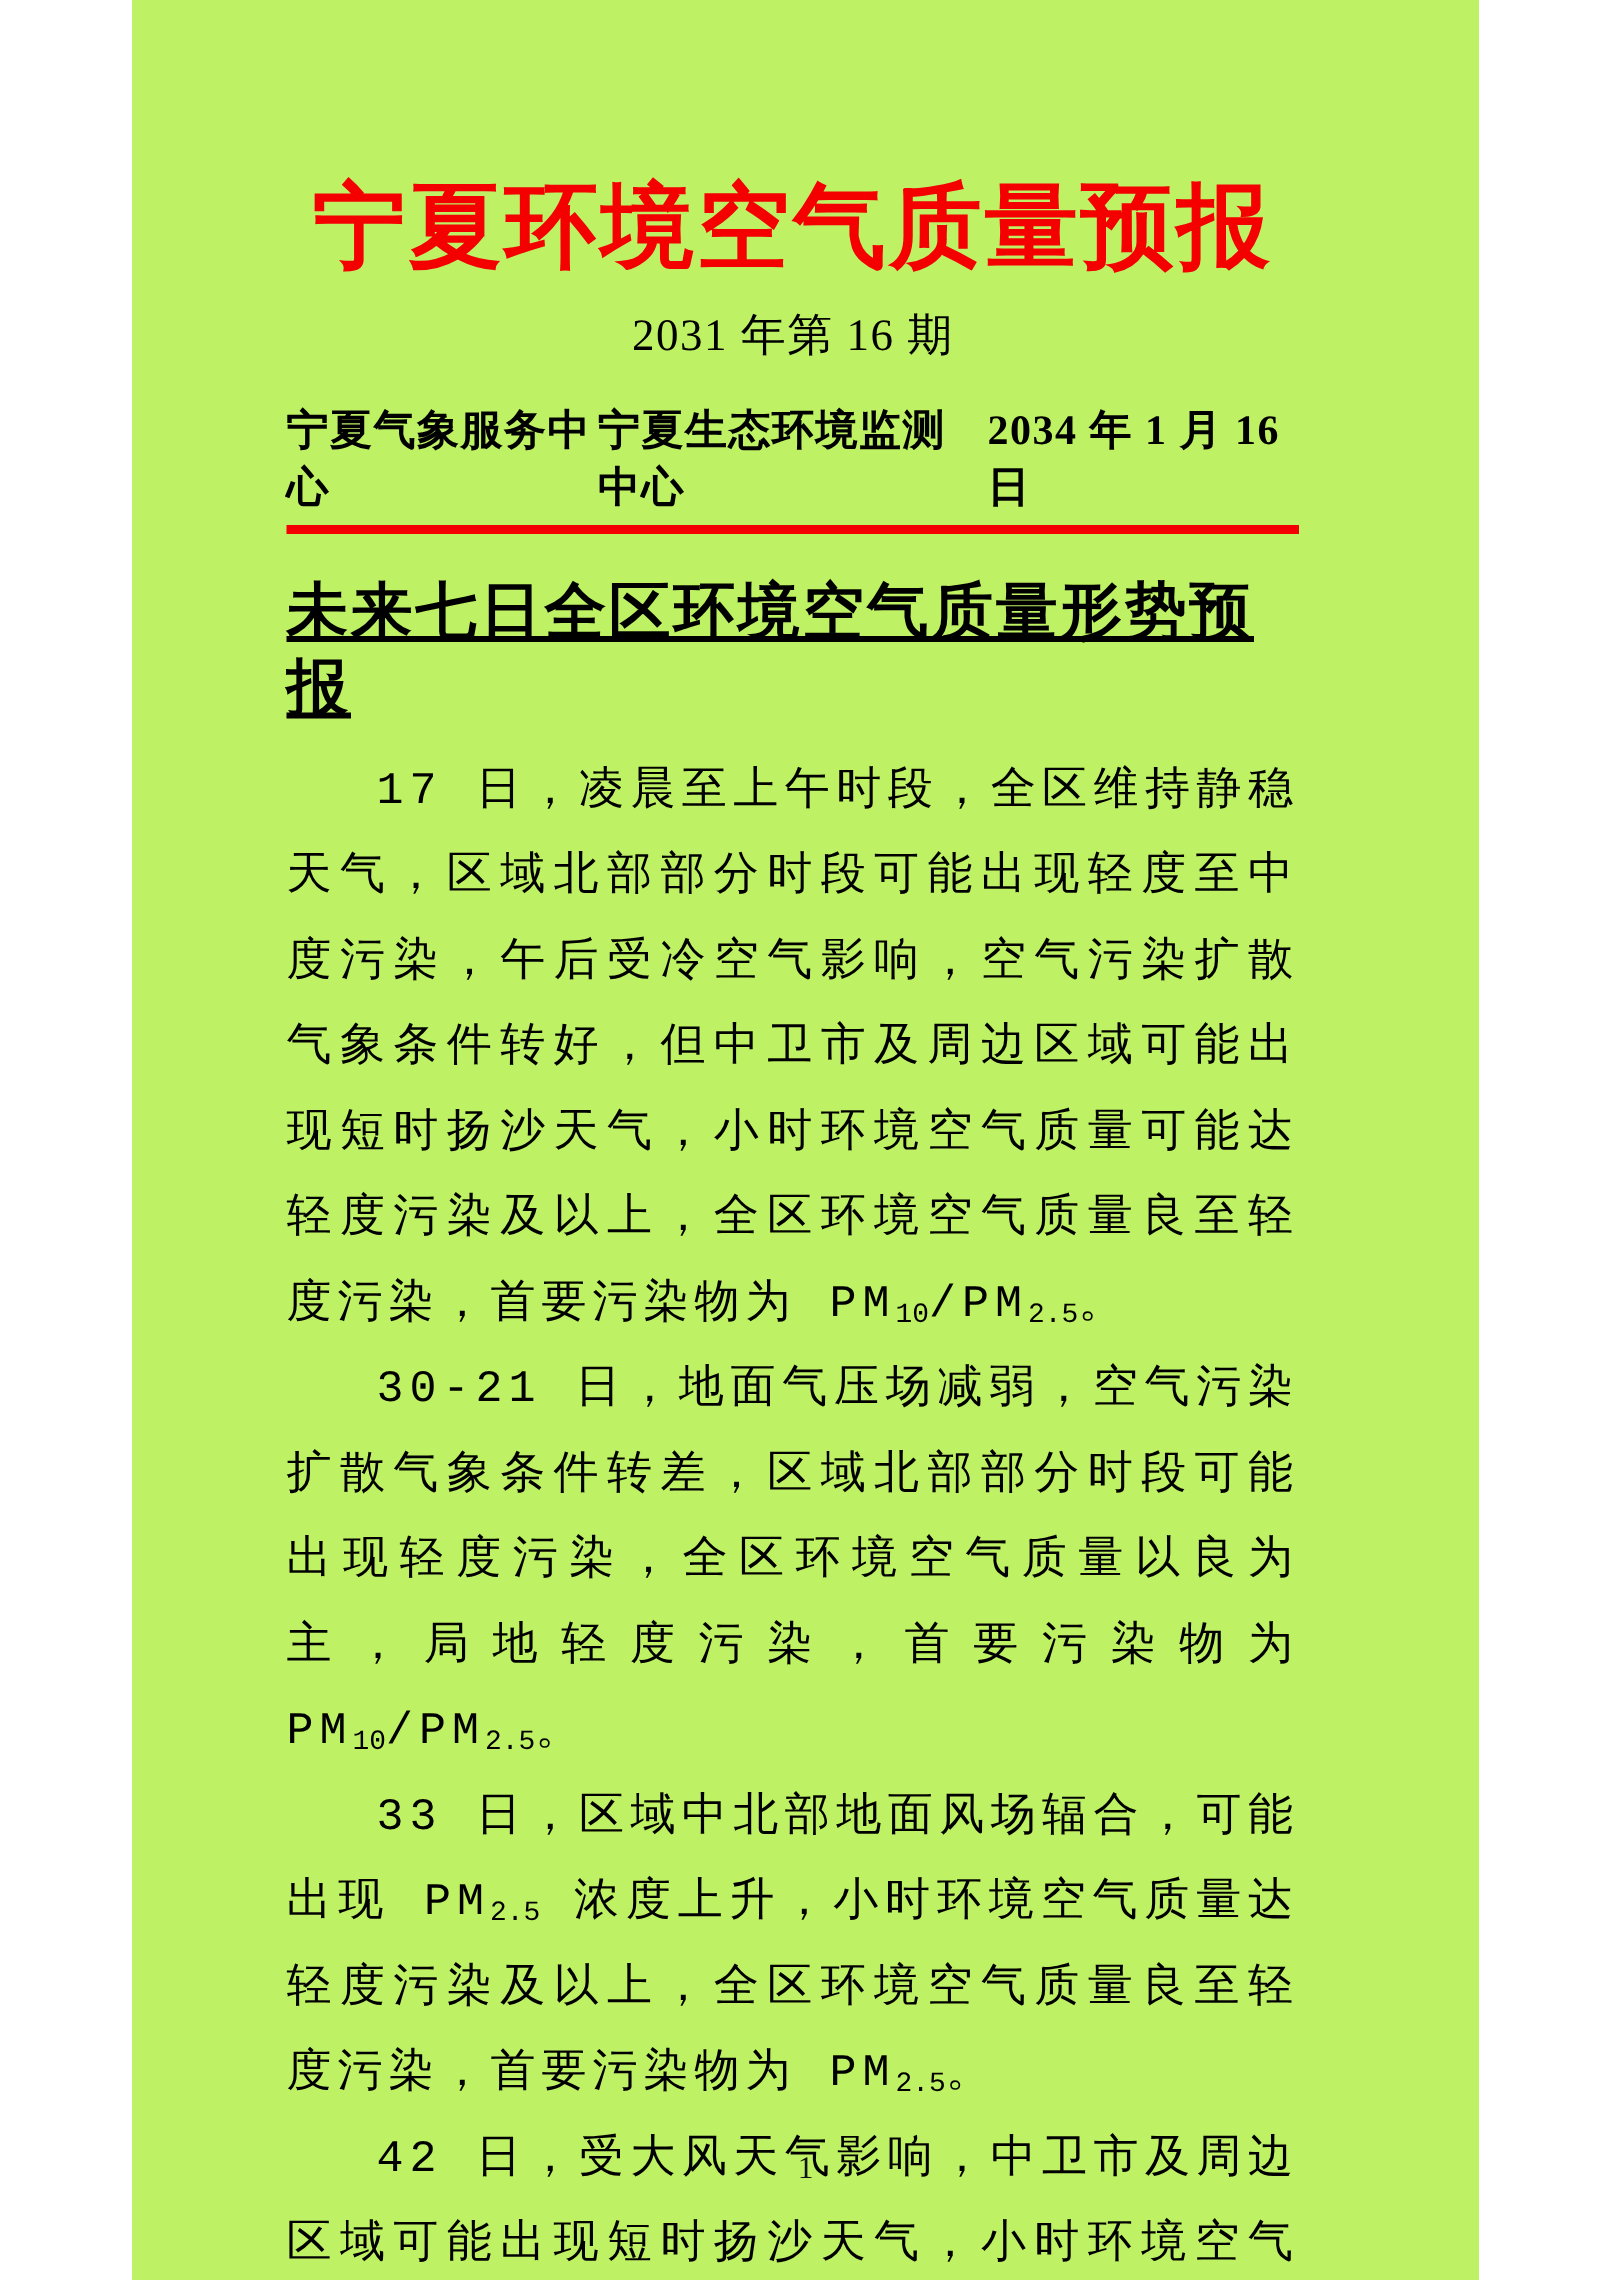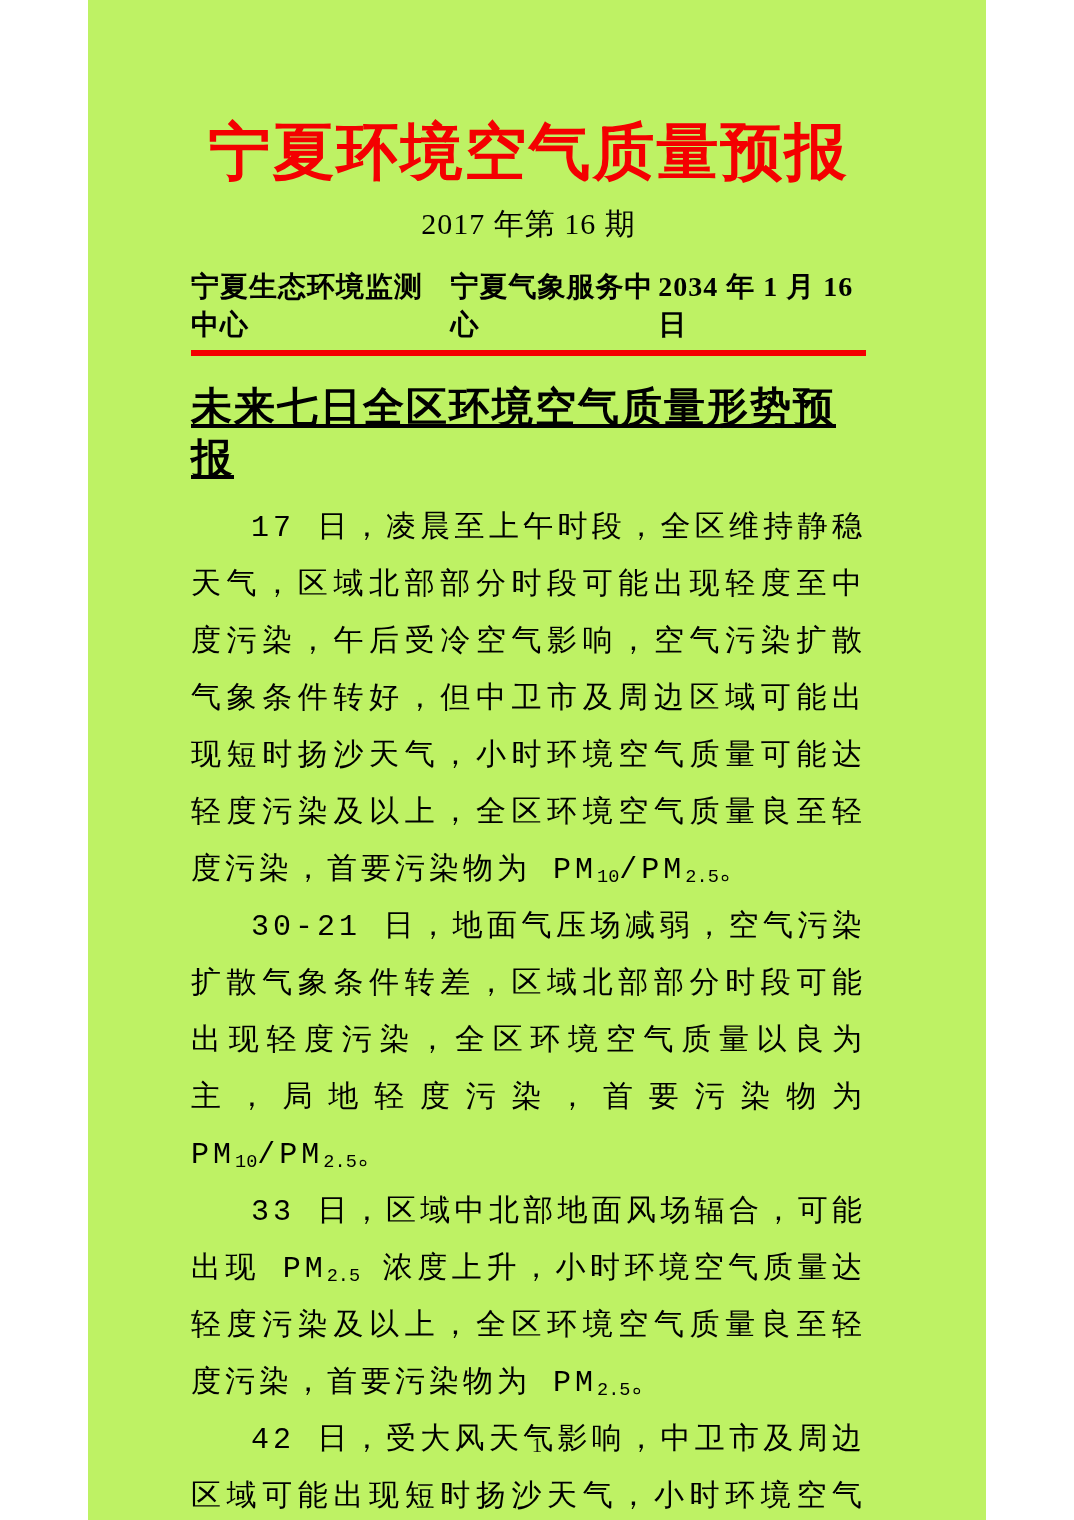--- a/index.html
+++ b/index.html
@@ -88,25 +88,25 @@
     color: #111111;
   }
 </style>
 </head>
 <body>
 
 <div class="page">
 
   <h1 class="doc-title">宁夏环境空气质量预报</h1>
 
-  <div class="issue">2017 年第 16 期</div>
+  <div class="issue">2031 年第 16 期</div>
 
   <div class="masthead">
+    <span>宁夏气象服务中心</span>
     <span>宁夏生态环境监测中心</span>
-    <span>宁夏气象服务中心</span>
     <span>2034 年 1 月 16 日</span>
   </div>
 
   <div class="red-rule"></div>
 
   <h2 class="section-title">未来七日全区环境空气质量形势预报</h2>
 
   <div class="body-text">
       <p><span>17 日，凌晨至上午时段，全区维持静稳天气，区域北部部分时段可能出现轻度至中度污染，午后受冷空气影响，空气污染扩散气象条件转好，但中卫市及周边区域可能出现短时扬沙天气，小时环境空气质量可能达轻度污染及以上，全区环境空气质量良至轻度污染，首要污染物为 PM</span><sub>10</sub><span>/PM</span><sub>2.5</sub><span>。</span></p>
       <p><span>30-21 日，地面气压场减弱，空气污染扩散气象条件转差，区域北部部分时段可能出现轻度污染，全区环境空气质量以良为主，局地轻度污染，首要污染物为 PM</span><sub>10</sub><span>/PM</span><sub>2.5</sub><span>。</span></p>

